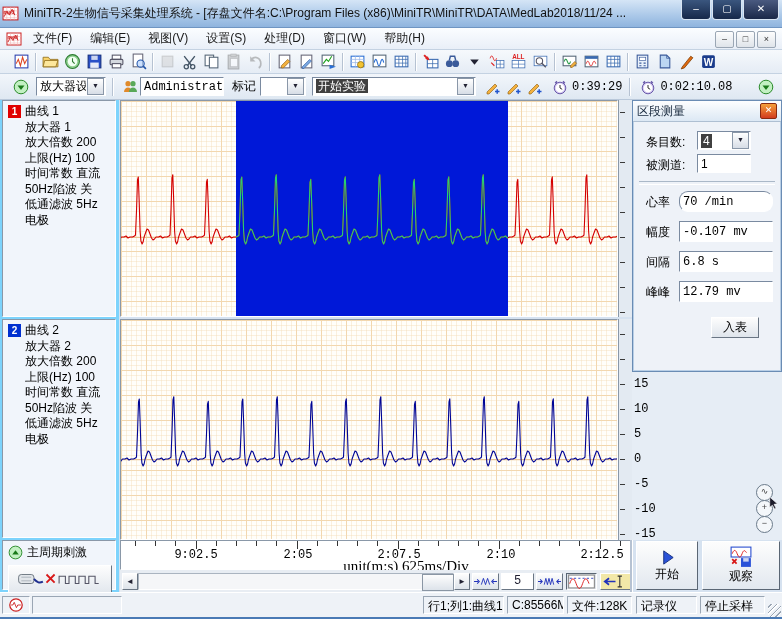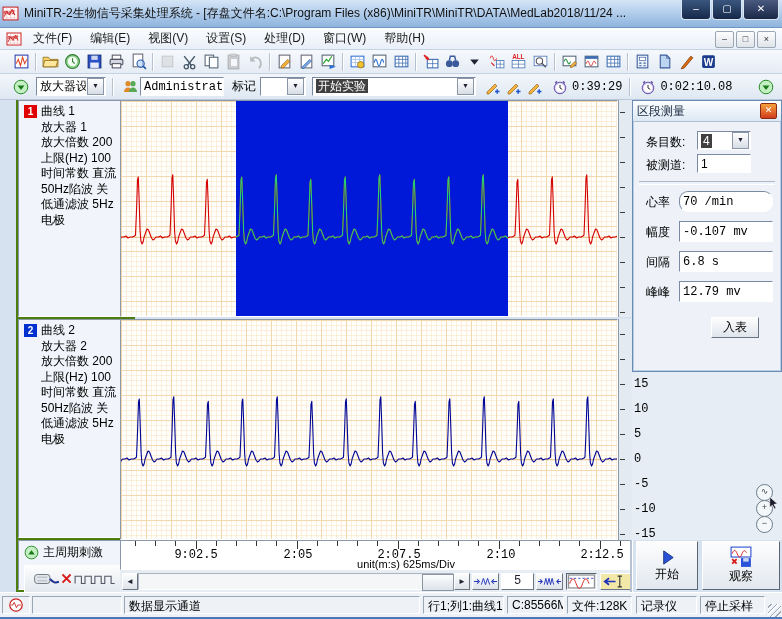--- a/index.html
+++ b/index.html
@@ -37,21 +37,21 @@
   .t2btn{width:21px;height:20px;display:flex;align-items:center;justify-content:center;flex:0 0 auto;}
   .t2btn svg{width:16px;height:16px;}
   .combo{height:19px;background:#fff;border:1px solid;border-color:#7a8aa0 #fff #fff #7a8aa0;
     display:flex;align-items:center;font-size:12px;flex:0 0 auto;box-sizing:border-box;}
   .combo .cval{flex:1;padding-left:3px;white-space:nowrap;overflow:hidden;}
   .combo .carr{width:15px;height:15px;margin:1px;background:linear-gradient(#fff,#d7dde6);
     border:1px solid #8a97a8;font-size:7px;line-height:14px;text-align:center;color:#223;}
   .hl{background:#404040;color:#fff;padding:0 2px;}
   .mono{font-family:"Liberation Mono","DejaVu Sans Mono",monospace;}
   
-  .sidebar{position:absolute;left:16px;top:100px;width:119px;height:492px;background:#4d7c0f;}
+  .sidebar{position:absolute;left:0;top:100px;width:119px;height:492px;background:#7dd3fc;}
   .side-block{position:absolute;left:2px;width:114px;background:#f1f5fb;
     border:1px solid;border-color:#8a98a8 #fff #fff #8a98a8;box-sizing:border-box;padding:3px 0 0 5px;}
   .ch-line{line-height:15.5px;font-size:12px;white-space:nowrap;}
   .badge{display:inline-block;width:13px;height:13px;text-align:center;line-height:13px;
     color:#fff;font-size:10px;margin-right:4px;font-weight:bold;}
   .stim-btn{width:102px;height:26px;margin-top:4px;background:linear-gradient(#fdfdfd,#e3e8ee);
     border:1px solid;border-color:#fff #6a7684 #6a7684 #fff;display:flex;align-items:center;justify-content:center;}
   
   .plot{position:absolute;background:
     repeating-linear-gradient(to right, rgba(243,217,177,.38) 0 1px, transparent 1px 5px),
@@ -80,21 +80,21 @@
     border-color:#fff #6a7684 #6a7684 #fff;text-align:center;font-size:12px;}
   .rlower{position:absolute;left:632px;top:372px;width:150px;height:168px;background:#e6edf5;}
   .ylabel{position:absolute;left:2px;width:30px;font-size:12px;font-family:"Liberation Mono","DejaVu Sans Mono",monospace;}
   .zoombtn{position:absolute;width:15px;height:15px;border-radius:50%;background:#f4f7fa;border:1px solid #6a7a8a;
     font-size:9px;line-height:13px;text-align:center;color:#444;}
   
   .taxis{position:absolute;left:120px;top:540px;width:512px;height:30px;background:#fff;
     border:1px solid;border-color:#8a98a8 #fff #fff #8a98a8;box-sizing:border-box;}
   .ttick{position:absolute;top:0;width:1px;background:#333;}
   .tlabel{position:absolute;top:7px;transform:translateX(-50%);font-size:12px;font-family:"Liberation Mono","DejaVu Sans Mono",monospace;}
-  .tunit{position:absolute;top:17px;transform:translateX(-50%);font-size:11px;font-family:Liberation Sans, sans-serif;}
+  .tunit{position:absolute;top:17px;transform:translateX(-50%);font-size:15px;font-family:Liberation Serif, serif;}
   .scrollrow{position:absolute;left:120px;top:570px;width:512px;height:22px;background:#e8edf3;
     display:flex;align-items:center;box-sizing:border-box;padding-left:2px;}
   .sbtn{height:17px;background:linear-gradient(#fdfdfd,#dde3ea);border:1px solid;border-color:#fff #6a7684 #6a7684 #fff;
     display:flex;align-items:center;justify-content:center;font-size:8px;color:#223;flex:0 0 auto;box-sizing:border-box;}
   .track{height:17px;background:#f5f6f8;border:1px solid;border-color:#aab4c0 #fff #fff #aab4c0;position:relative;flex:0 0 auto;box-sizing:border-box;}
   .thumb{position:absolute;top:0;height:15px;background:linear-gradient(#fdfdfd,#dde3ea);border:1px solid #8a96a4;}
   .bigbtn{position:absolute;background:linear-gradient(#fdfdfd,#e2e8ef);border:1px solid;border-color:#fff #5a6674 #5a6674 #fff;
     display:flex;flex-direction:column;align-items:center;justify-content:center;font-size:12px;box-sizing:border-box;}
   
   .statusbar{position:absolute;left:0;top:592px;width:782px;height:25px;background:#eef2f7;border-top:1px solid #fff;}
@@ -648,21 +648,20 @@
         </svg></span>
     <span>观察</span>
   </div>
 
   <div class="statusbar">
     <div class="sb-cell" style="left:2px;width:28px;padding:0;" id="sb-icon"><svg viewBox="0 0 18 18" width="100%" height="100%">
           <circle cx="9" cy="9" r="7" fill="#fff" stroke="#c22" stroke-width="1.4"></circle>
           <path d="M3.5 9h2L7 6l2.5 6L11 9h3.5" stroke="#c22" fill="none"></path>
         </svg></div>
     <div class="sb-cell" style="left:32px;width:90px;"></div>
-    <div class="sb-cell" style="left:124px;width:296px;">数据显示通道</div>
     <div class="sb-cell" style="left: 423px; width: 81px;">行1;列1:曲线1</div>
       <div class="sb-cell" style="left: 507px; width: 57px;">C:85566M</div>
       <div class="sb-cell" style="left: 567px; width: 65px;">文件:128K</div>
       <div class="sb-cell" style="left: 636px; width: 61px;">记录仪</div>
       <div class="sb-cell" style="left: 700px; width: 65px;">停止采样</div>
       <div id="sb-cells"></div>
     <div class="grip"></div>
   </div>
   <div class="bottom-edge"></div>
 </div>

